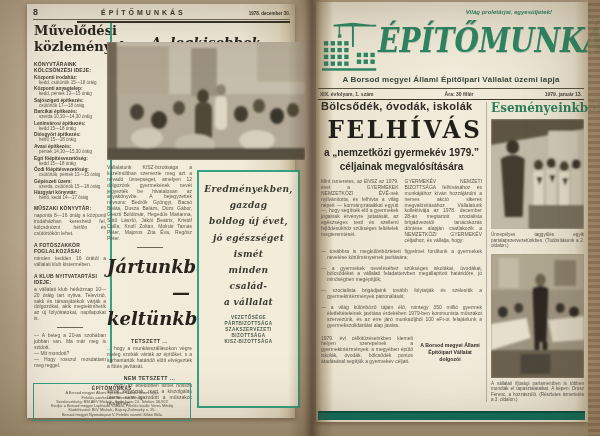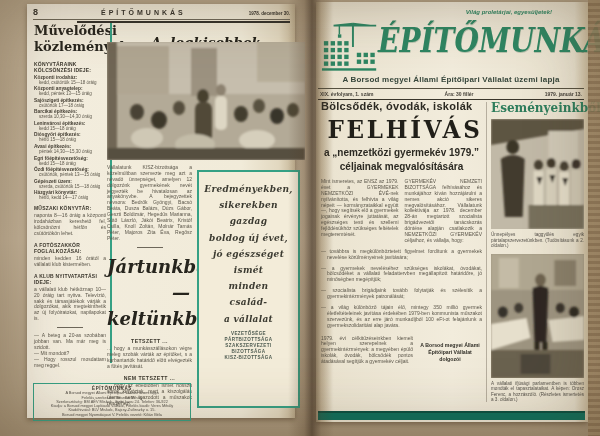--- a/index.html
+++ b/index.html
@@ -189,21 +189,20 @@
       <h3 class="jartunk-title serif">Jártunkban— keltünkben</h3>
       <div class="liked-head">TETSZETT ...</div>
       <div class="tiny fuzz">... hogy a munkásszállásokon végre meleg szobák várták az építőket, s a karbantartók határidő előtt elvégezték a fűtés javítását.</div>
       <div class="liked-head">NEM TETSZETT ...</div>
       <div class="tiny fuzz">... hogy az ebédlőben ismét hosszú sorok kígyóztak, mert a kiszolgálás üteme nem igazodott a műszakok rendjéhez.</div>
     </div>
 
     <div class="newyear-box">
       <div id="greet-lines">
           <div class="greet-line">Eredményekben,</div>
-          <div class="greet-line">sikerekben</div>
           <div class="greet-line">gazdag</div>
           <div class="greet-line">boldog új évet,</div>
           <div class="greet-line">jó egészséget</div>
           <div class="greet-line">ismét</div>
           <div class="greet-line">minden</div>
           <div class="greet-line">család-</div>
           <div class="greet-line">a vállalat</div>
         </div>
       <div id="greet-sigs">
           <div class="greet-sig">VEZETŐSÉGE</div>

